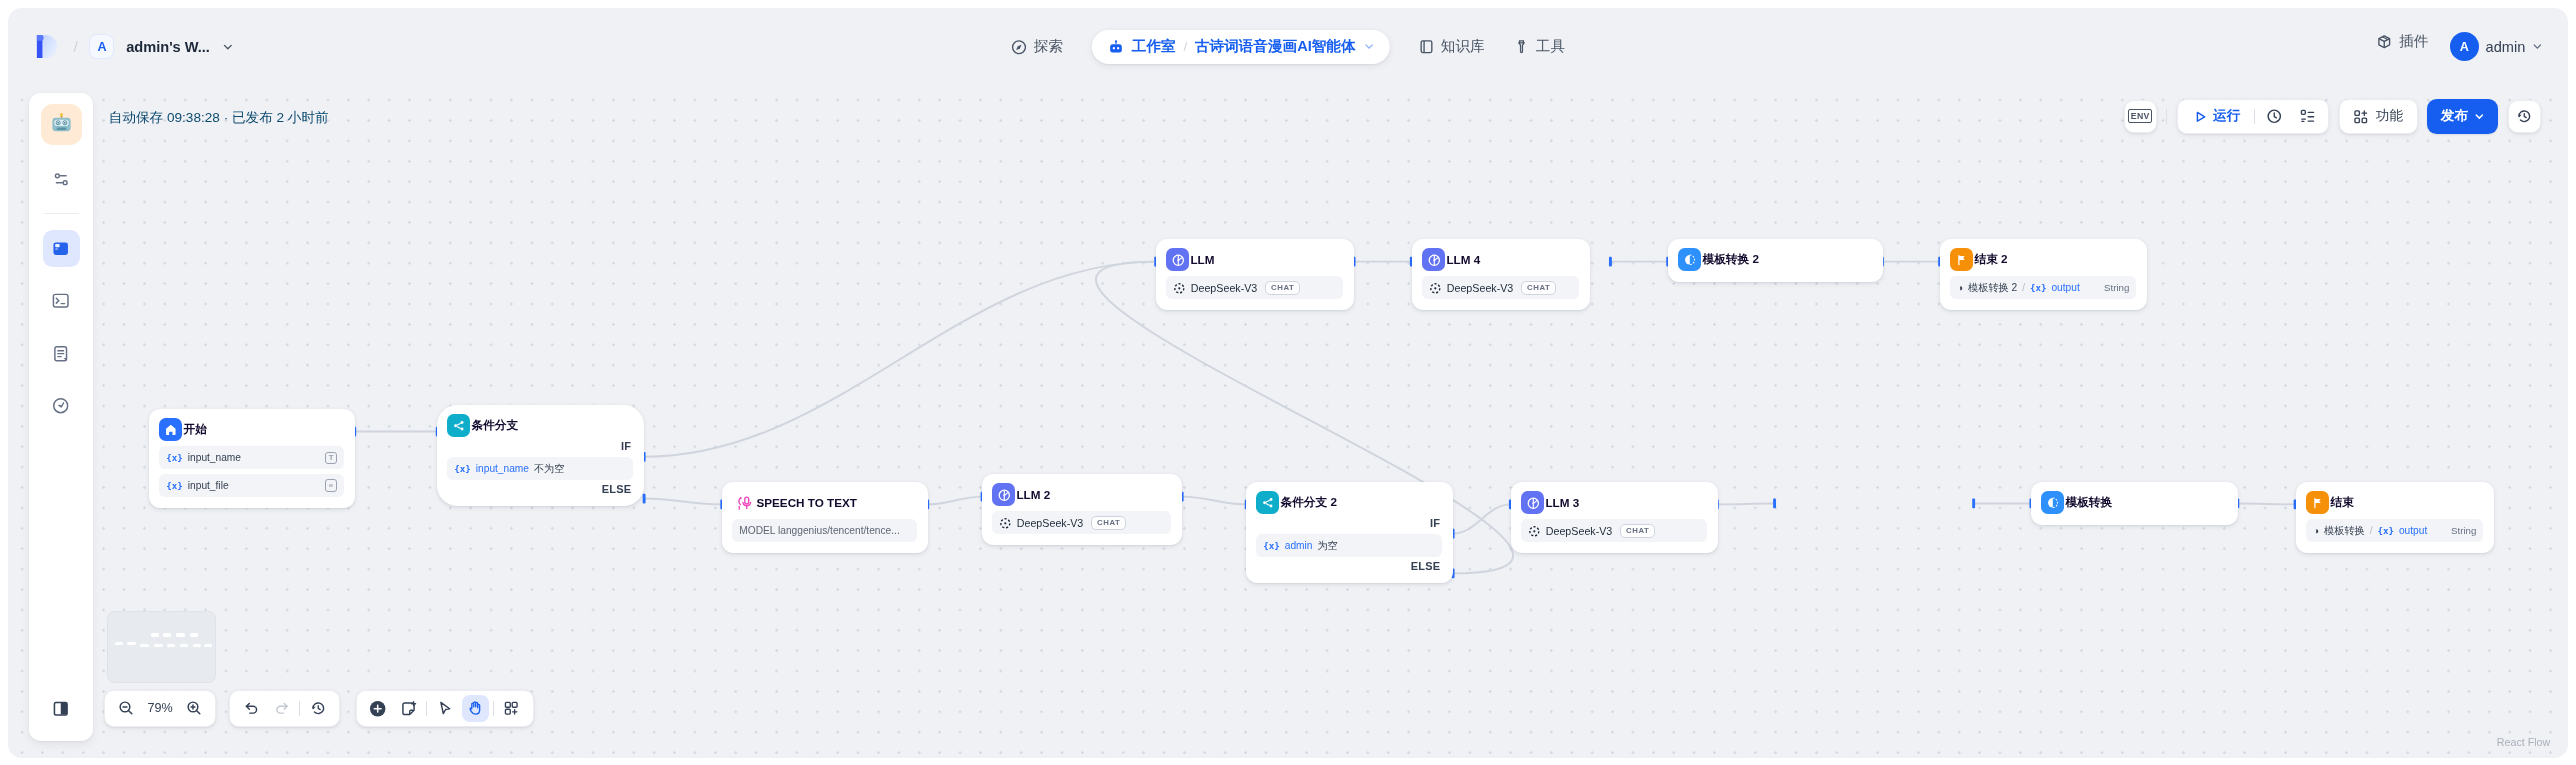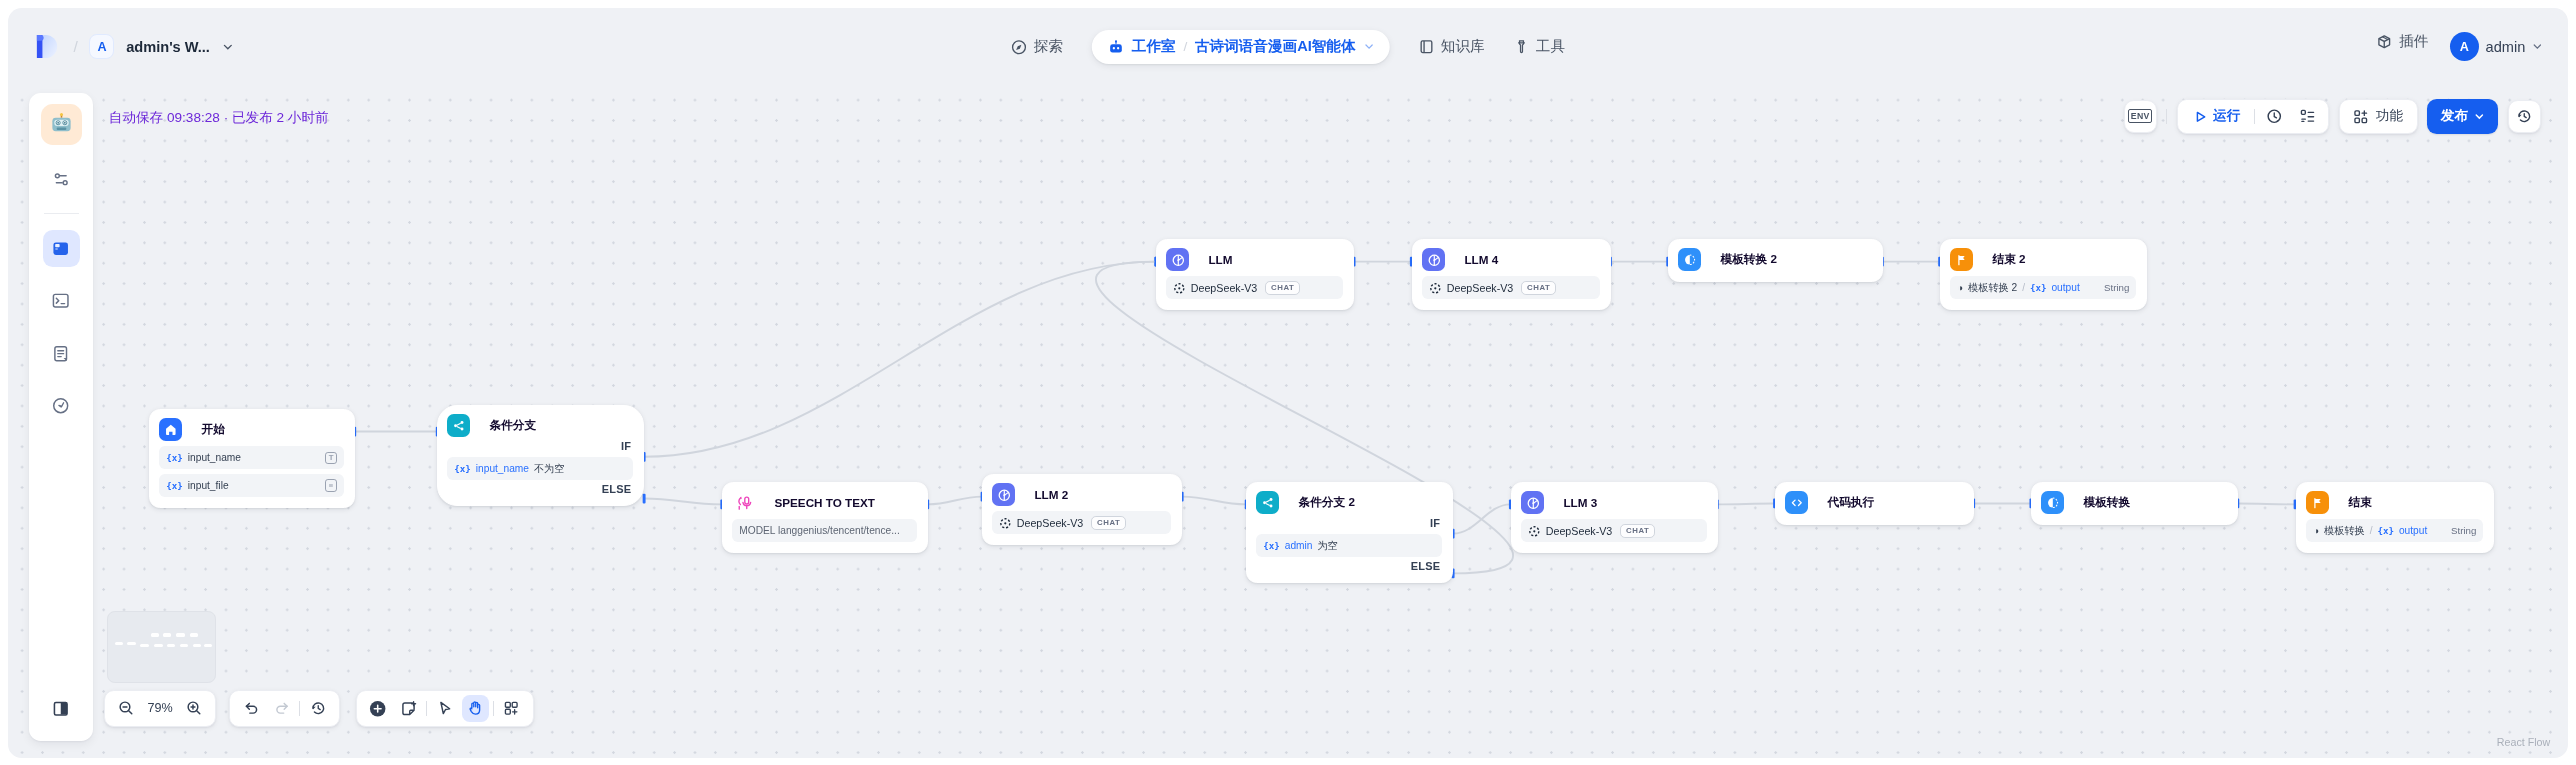--- a/index.html
+++ b/index.html
@@ -34,36 +34,36 @@
   #sidebar { position:absolute; left:21.4px; top:85px; width:64px; height:648px; background:#fff; border-radius:11.7px;
     box-shadow:0 1px 1.9px rgba(16,24,40,.05),0 3.9px 9.7px rgba(16,24,40,.06); z-index:30;
     display:flex; flex-direction:column; align-items:center; padding:11.7px 0 13.6px; gap:15.5px; }
   .sb-appicon { width:41px; height:41px; border-radius:11.7px; background:#ffead5; display:flex; align-items:center; justify-content:center; }
   .sb-icon { width:37px; height:37px; border-radius:9.7px; display:flex; align-items:center; justify-content:center; cursor:pointer; }
   .sb-icon.active { background:#dfe7ff; }
   .sb-divider { width:35px; height:1px; background:#eaecf0; }
   .sb-bottom { margin-top:auto; }
 
   
-  #autosave { position:absolute; left:101px; top:101px; font-size:13.6px; color:#6d28d9; z-index:20; }
+  #autosave { position:absolute; left:101px; top:101px; font-size:13.6px; color:#0c4a6e; z-index:20; }
   #canvas-actions { position:absolute; right:27px; top:91px; display:flex; align-items:center; gap:9.7px; z-index:20; }
   .pill { background:#fff; border-radius:9.7px; border:0.5px solid #ebedf2; box-shadow:0 1px 1.9px rgba(16,24,40,.05),0 1.9px 5.8px rgba(16,24,40,.06); display:flex; align-items:center; }
   .sq-btn { width:33px; height:33px; justify-content:center; cursor:pointer; }
   .env-tag { font-size:8.7px; font-weight:bold; color:#495464; border:1.4px solid #495464; border-radius:2px; padding:1px 1.9px; letter-spacing:0.3px; }
   .v-div { width:1px; height:15.5px; background:#dcdfe5; }
   .run-pill { height:35px; padding:0 7.8px; gap:5.8px; }
   .run-btn { display:flex; align-items:center; gap:5.8px; color:#155eef; font-size:13.6px; font-weight:bold; padding:0 7.8px; cursor:pointer; }
   .mini-icon-btn { width:27px; height:27px; border-radius:7.8px; display:flex; align-items:center; justify-content:center; cursor:pointer; }
   .feat-pill { height:35px; padding:0 13.6px; gap:6.8px; font-size:13.6px; font-weight:500; color:#344054; cursor:pointer; }
   .publish-btn { height:35px; padding:0 13.6px; background:#155eef; border-radius:9.7px; color:#fff; font-size:13.6px; font-weight:bold; display:flex; align-items:center; gap:5.8px; cursor:pointer; box-shadow:0 1px 1.9px rgba(16,24,40,.1); }
 
   
   .node { position:absolute; background:#fff; border-radius:10.7px; border:1px solid #ffffff;
     box-shadow:0 1px 1.9px rgba(16,24,40,.06),0 1.9px 5.8px rgba(16,24,40,.08); padding:8.7px 9.7px 9.7px; z-index:10; cursor:pointer; }
-  .node-head { display:flex; align-items:center; gap:19px; }
+  .node-head { display:flex; align-items:center; gap:1px; }
   .node-icon { width:23px; height:23px; border-radius:6.8px; display:flex; align-items:center; justify-content:center; flex:none; }
   .node-icon.bare { background:transparent !important; }
   .node-title { font-size:11.7px; font-weight:bold; color:#130a2e; white-space:nowrap; }
   .node-row { margin-top:4.9px; background:#f2f4f7; border-radius:5.8px; min-height:23px; display:flex; align-items:center; gap:4.9px; padding:0 6.8px; font-size:10.2px; color:#354052; }
   .row-label { margin-top:2.9px; display:flex; justify-content:flex-end; font-size:11px; font-weight:bold; color:#344054; padding-right:1.9px; letter-spacing:0.2px; }
   .vx { font-family:"DejaVu Sans Mono",monospace; font-size:9.2px; font-weight:bold; color:#2970ff; }
   .vname-blue { color:#2970ff; font-weight:500; }
   .vname-dark { color:#354052; font-weight:500; }
   .row-right { margin-left:auto; display:flex; align-items:center; }
   .type-box { width:12.6px; height:12.6px; border:1px solid #9aa2b1; border-radius:2.9px; color:#9aa2b1; font-size:7.8px; display:flex; align-items:center; justify-content:center; font-weight:bold; }
@@ -511,21 +511,21 @@
         <span style="display:flex">
           <svg width="12.6" height="12.6" viewBox="0 0 14 14">
             <circle cx="7" cy="7" r="5" fill="none" stroke="#1d2939" stroke-width="1.5" stroke-dasharray="2.4 2"></circle>
             <circle cx="7" cy="7" r="1.2" fill="#1d2939"></circle>
           </svg>
         </span>
         <span class="model-name">DeepSeek-V3</span>
         <span class="chat-badge">CHAT</span>
       </div>
     </div>
-    <div class="node" style="left: 1404px; top: 231px; width: 199px; z-index: 10;">
+    <div class="node" style="left: 1404px; top: 231px; width: 178px; z-index: 10;">
       <div class="node-head">
         <span class="node-icon" style="background: rgb(97, 114, 243);">
           <svg width="14.6" height="14.6" viewBox="0 0 16 16">
             <circle cx="8" cy="8" r="5.6" fill="none" stroke="#fff" stroke-width="1.4"></circle>
             <path d="M8 2.4v11.2M8 8l4.6-3.2" stroke="#fff" stroke-width="1.3"></path>
             <circle cx="8" cy="8" r="1.1" fill="#fff"></circle>
           </svg>
         </span>
         <span class="node-title">LLM 4</span>
       </div>
@@ -605,30 +605,20 @@
         <span style="display:flex">
           <svg width="12.6" height="12.6" viewBox="0 0 14 14">
             <circle cx="7" cy="7" r="5" fill="none" stroke="#1d2939" stroke-width="1.5" stroke-dasharray="2.4 2"></circle>
             <circle cx="7" cy="7" r="1.2" fill="#1d2939"></circle>
           </svg>
         </span>
         <span class="model-name">DeepSeek-V3</span>
         <span class="chat-badge">CHAT</span>
       </div>
     </div>
-    <div class="node" style="left: 1767px; top: 474px; width: 199px; z-index: 10;">
-      <div class="node-head">
-        <span class="node-icon" style="background: rgb(46, 144, 250);">
-          <svg width="13.6" height="13.6" viewBox="0 0 16 16">
-            <path d="m6 4.8-3.2 3.2L6 11.2M10 4.8l3.2 3.2L10 11.2" fill="none" stroke="#fff" stroke-width="1.5" stroke-linecap="round" stroke-linejoin="round"></path>
-          </svg>
-        </span>
-        <span class="node-title">代码执行</span>
-      </div>
-    </div>
     <div class="node" style="left: 2023px; top: 474px; width: 207px; z-index: 10;">
       <div class="node-head">
         <span class="node-icon" style="background: rgb(46, 144, 250);">
           <svg width="13.6" height="13.6" viewBox="0 0 16 16">
             <path d="M8 2.4a5.6 5.6 0 0 0 0 11.2z" fill="#fff"></path>
             <path d="M8 2.4a5.6 5.6 0 0 1 0 11.2" fill="none" stroke="#fff" stroke-width="1.3" stroke-dasharray="2 1.7"></path>
           </svg>
         </span>
         <span class="node-title">模板转换</span>
       </div>

